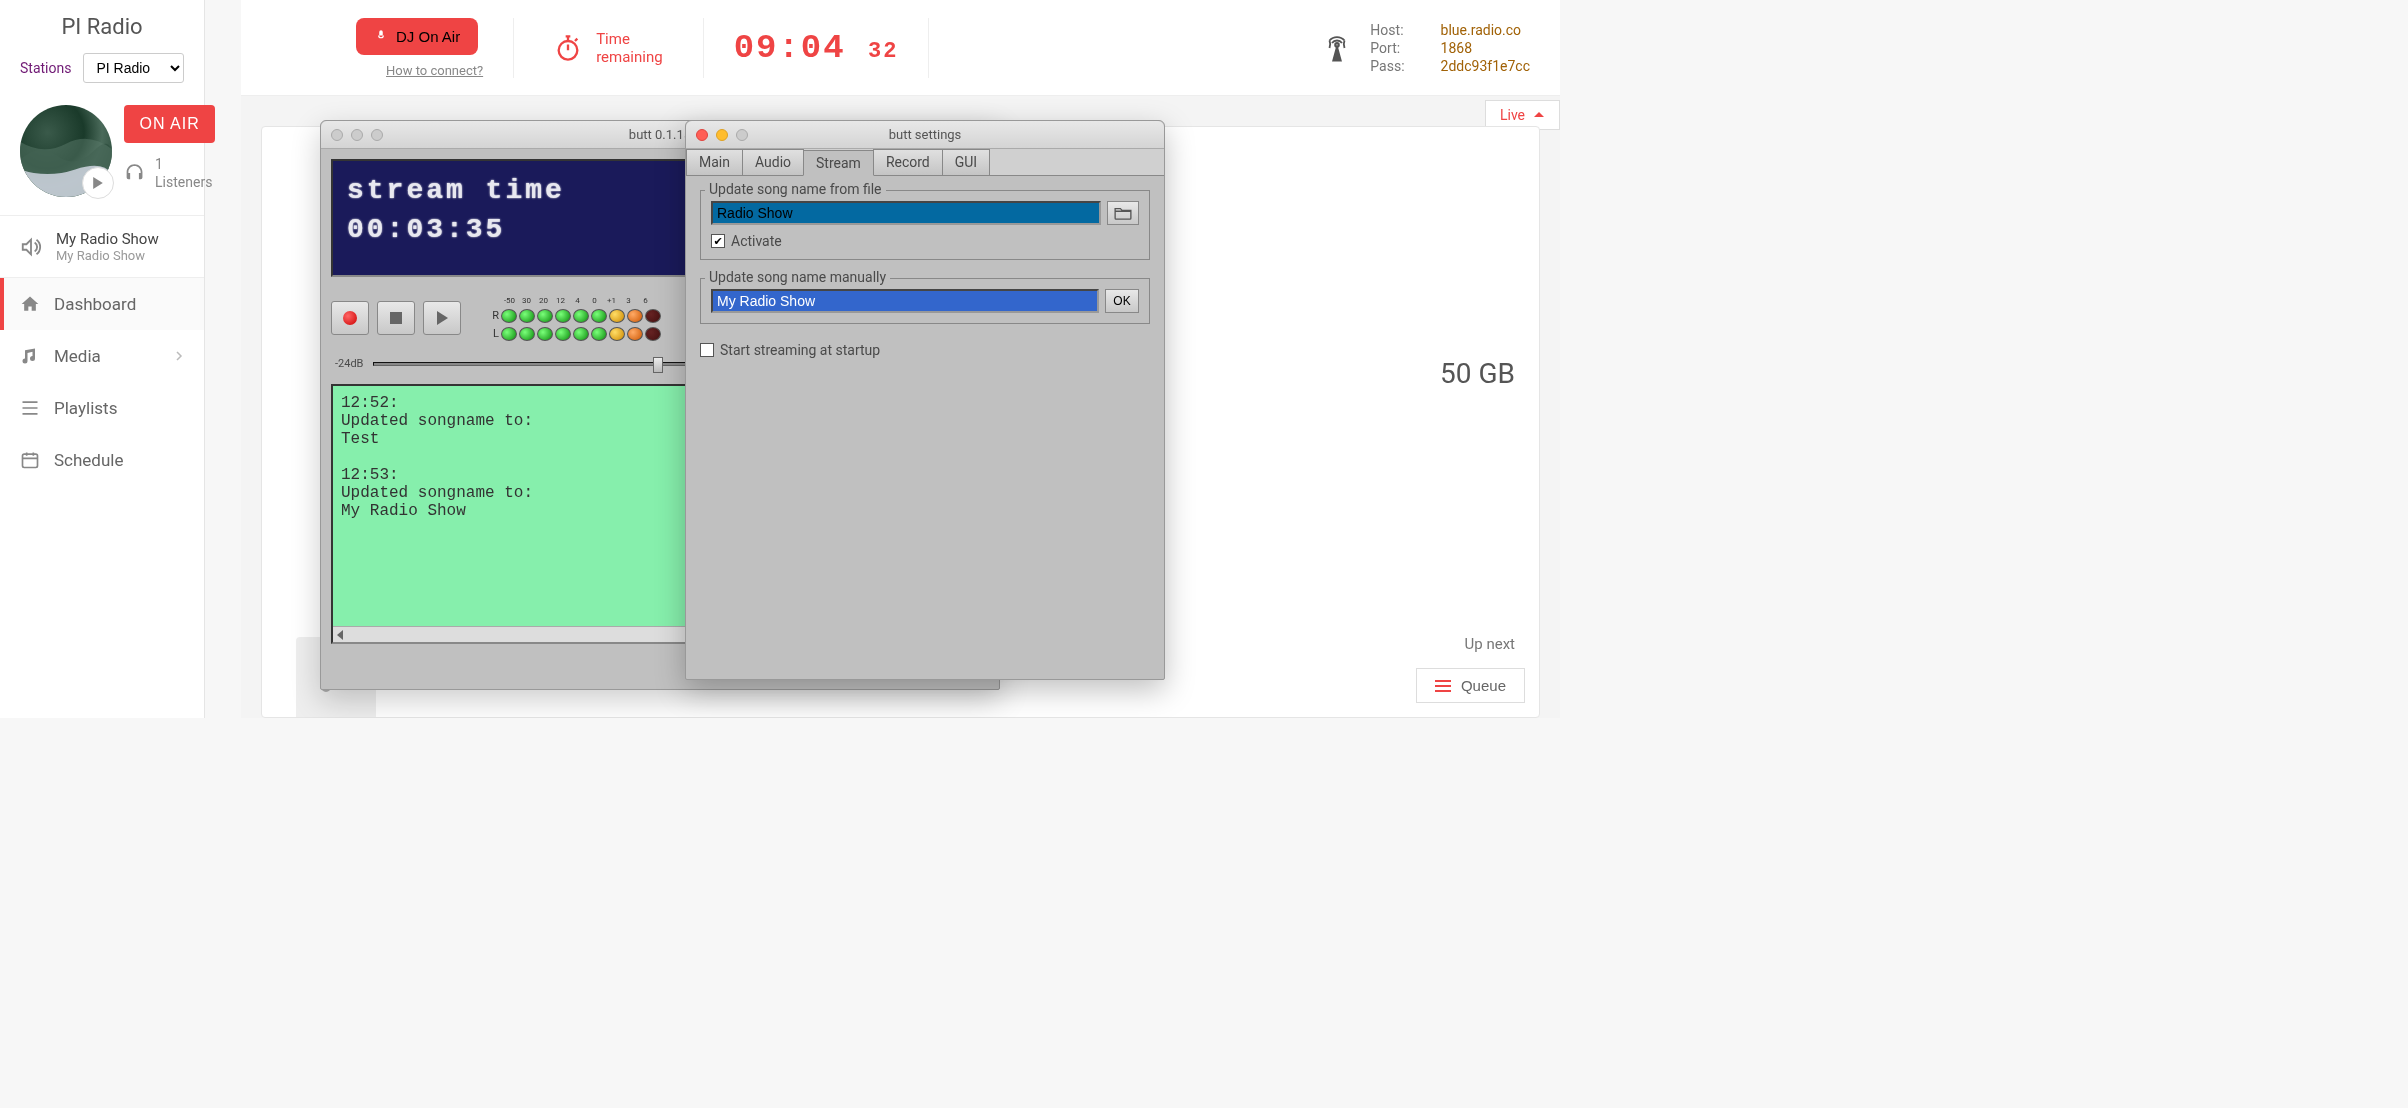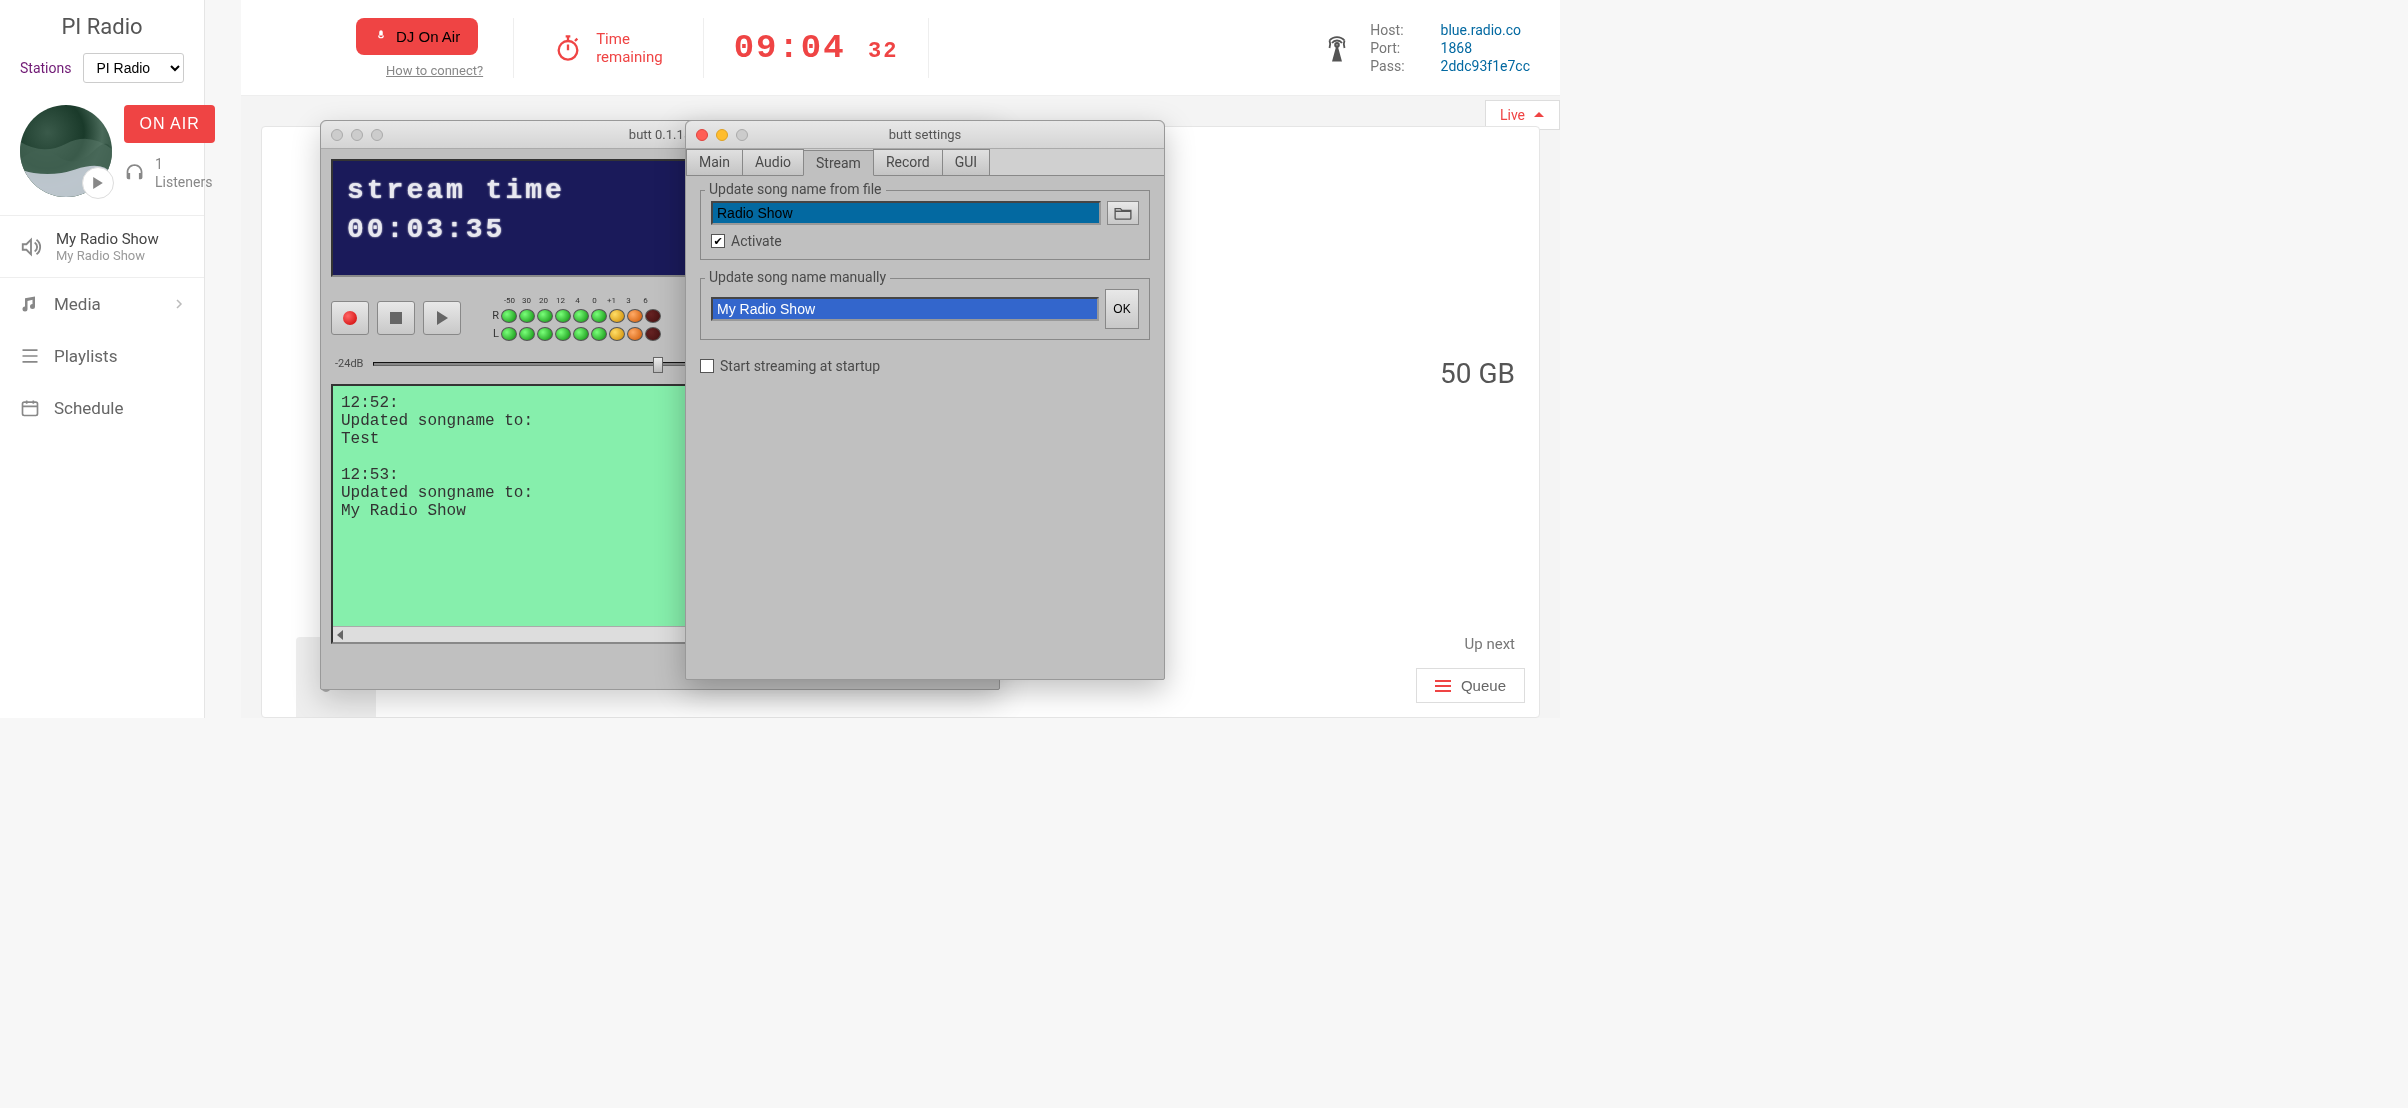--- a/index.html
+++ b/index.html
@@ -44,21 +44,21 @@
 .howto { font-size: 13px; color: #888; text-decoration: underline; margin-top: 8px; margin-left: 35px; }
 .divider { width: 1px; height: 60px; background: #eee; }
 .time-sec { display: flex; align-items: center; gap: 14px; padding: 0 40px; }
 .time-sec svg { width: 28px; height: 28px; stroke: #ef4444; fill: none; stroke-width: 2; }
 .time-label { color: #ef4444; font-size: 15px; line-height: 1.2; }
 .time-digits { font-family: 'Courier New', monospace; font-size: 34px; color: #ef4444; letter-spacing: 2px; padding: 0 30px; font-weight: bold; }
 .time-digits .sec { font-size: 22px; }
 .conn-sec { display: flex; align-items: center; gap: 18px; padding: 0 30px; margin-left: auto; }
 .conn-sec svg { width: 30px; height: 30px; fill: #555; }
 .conn-grid { display: grid; grid-template-columns: auto auto; gap: 2px 20px; font-size: 14px; color: #777; }
-.conn-grid .v { color: #0369a1; padding-left: 16px; }
+.conn-grid .v { color: #a16207; padding-left: 16px; }
 
 
 .main { position: absolute; left: 241px; top: 96px; right: 0; bottom: 0; background: #f4f4f4; }
 .live-badge { position: absolute; top: 4px; right: 0; background: #fff; border: 1px solid #ddd; padding: 6px 14px; font-size: 14px; color: #ef4444; display: flex; align-items: center; gap: 8px; }
 .live-badge svg { width: 12px; height: 8px; fill: #ef4444; }
 .card { position: absolute; top: 30px; left: 20px; right: 20px; bottom: 0; background: #fff; border: 1px solid #e5e5e5; border-radius: 4px; }
 .card-partial { position: absolute; right: 24px; top: 230px; font-size: 28px; color: #555; }
 .upnext { position: absolute; right: 24px; bottom: 64px; font-size: 15px; color: #777; }
 .queue-btn { position: absolute; right: 14px; bottom: 14px; background: #fff; border: 1px solid #ddd; padding: 8px 18px; font-size: 15px; color: #666; display: flex; align-items: center; gap: 10px; cursor: pointer; }
 .queue-btn svg { width: 16px; height: 12px; fill: #ef4444; }
@@ -114,21 +114,21 @@
 .fieldset { border: 1px solid #888; padding: 10px; margin-bottom: 18px; position: relative; }
 .fs-label { position: absolute; top: -10px; left: 4px; background: #c0c0c0; padding: 0 4px; font-size: 14px; }
 .fs-row { display: flex; align-items: center; gap: 6px; }
 .fs-input { flex: 1; height: 24px; border: 2px inset #999; background: #0369a1; padding: 0 4px; font-size: 14px; }
 .fs-input.sel { background: #3366cc; color: #fff; }
 .file-btn { width: 32px; height: 24px; border: 1px solid #888; background: linear-gradient(#e8e8e8, #c8c8c8); display: flex; align-items: center; justify-content: center; cursor: pointer; }
 .file-btn svg { width: 18px; height: 14px; fill: none; stroke: #555; stroke-width: 1.5; }
 .chk-row { display: flex; align-items: center; gap: 6px; margin-top: 8px; font-size: 14px; }
 .chk { width: 14px; height: 14px; border: 1px solid #555; background: #fff; display: flex; align-items: center; justify-content: center; }
 .chk.checked::after { content: '✔'; font-size: 11px; color: #000; line-height: 1; }
-.ok-btn { width: 34px; height: 40px; border: 1px solid #888; background: linear-gradient(#e8e8e8, #c8c8c8); font-size: 12px; cursor: pointer; }
+.ok-btn { width: 34px; height: 24px; border: 1px solid #888; background: linear-gradient(#e8e8e8, #c8c8c8); font-size: 12px; cursor: pointer; }
 </style>
 </head>
 <body>
 
 <div class="sidebar">
   <div class="station-title">PI Radio</div>
   <div class="station-row">
     <span class="station-label">Stations</span>
     <select class="station-select">
       <option>PI Radio</option>
@@ -165,20 +165,26 @@
   <div class="now-playing">
     <svg viewBox="0 0 24 24">
         <path d="M3,9 v6 h4 l5,5 V4 L7,9 H3 Z M16,7 a6,6 0 0 1 0,10 M18,4 a10,10 0 0 1 0,16" fill="none" stroke="#888" stroke-width="2"></path>
       </svg>
     <div class="now-playing-text">
       <span class="np-title">My Radio Show</span>
       <span class="np-sub">My Radio Show</span>
     </div>
   </div>
   <div class="nav">
+    <div class="nav-item active">
+      <svg viewBox="0 0 24 24">
+          <path d="M12,3 L2,12 h3 v8 h5 v-5 h4 v5 h5 v-8 h3 Z"></path>
+        </svg>
+      <span>Dashboard</span>
+    </div>
     <div class="nav-item">
       <svg viewBox="0 0 24 24">
           <path d="M9,18 a3,3 0 1 1 -3,-3 V5 l12,-2 v12 a3,3 0 1 1 -3,-3 V7 L9,8.5 Z"></path>
         </svg>
       <span>Media</span>
       <svg class="chev" viewBox="0 0 10 10">
           <path d="M3,1 L7,5 L3,9" fill="none" stroke="#bbb" stroke-width="1.5"></path>
         </svg>
     </div>
     <div class="nav-item">

